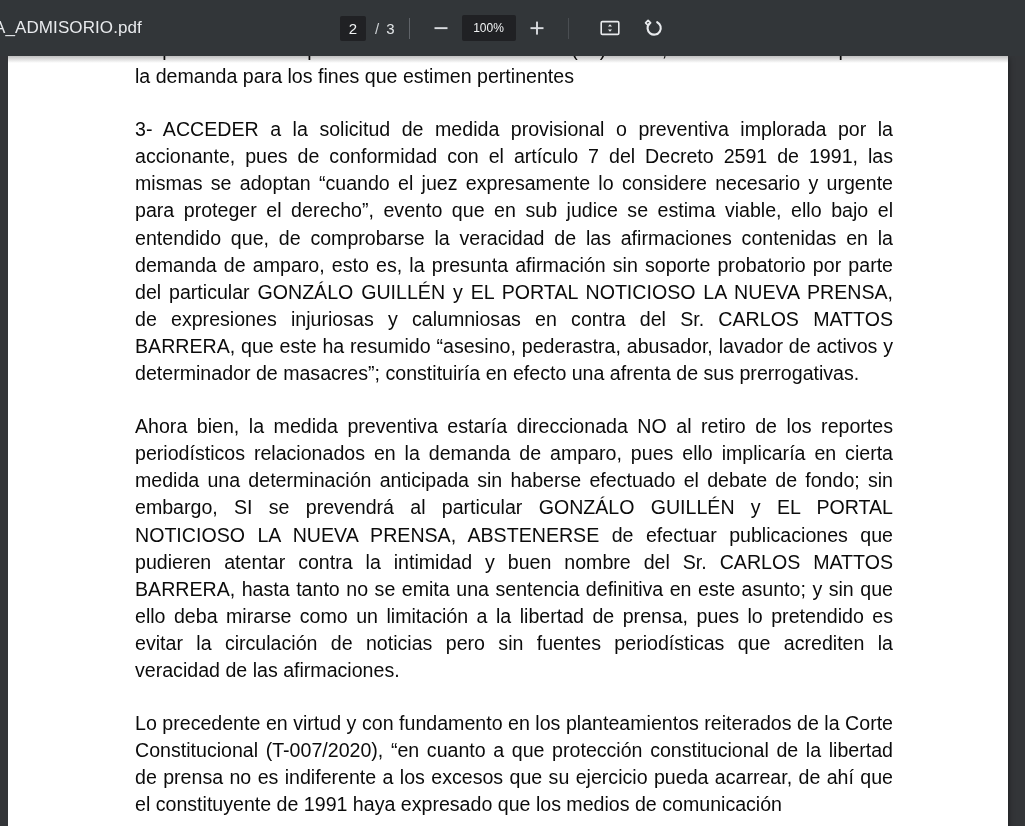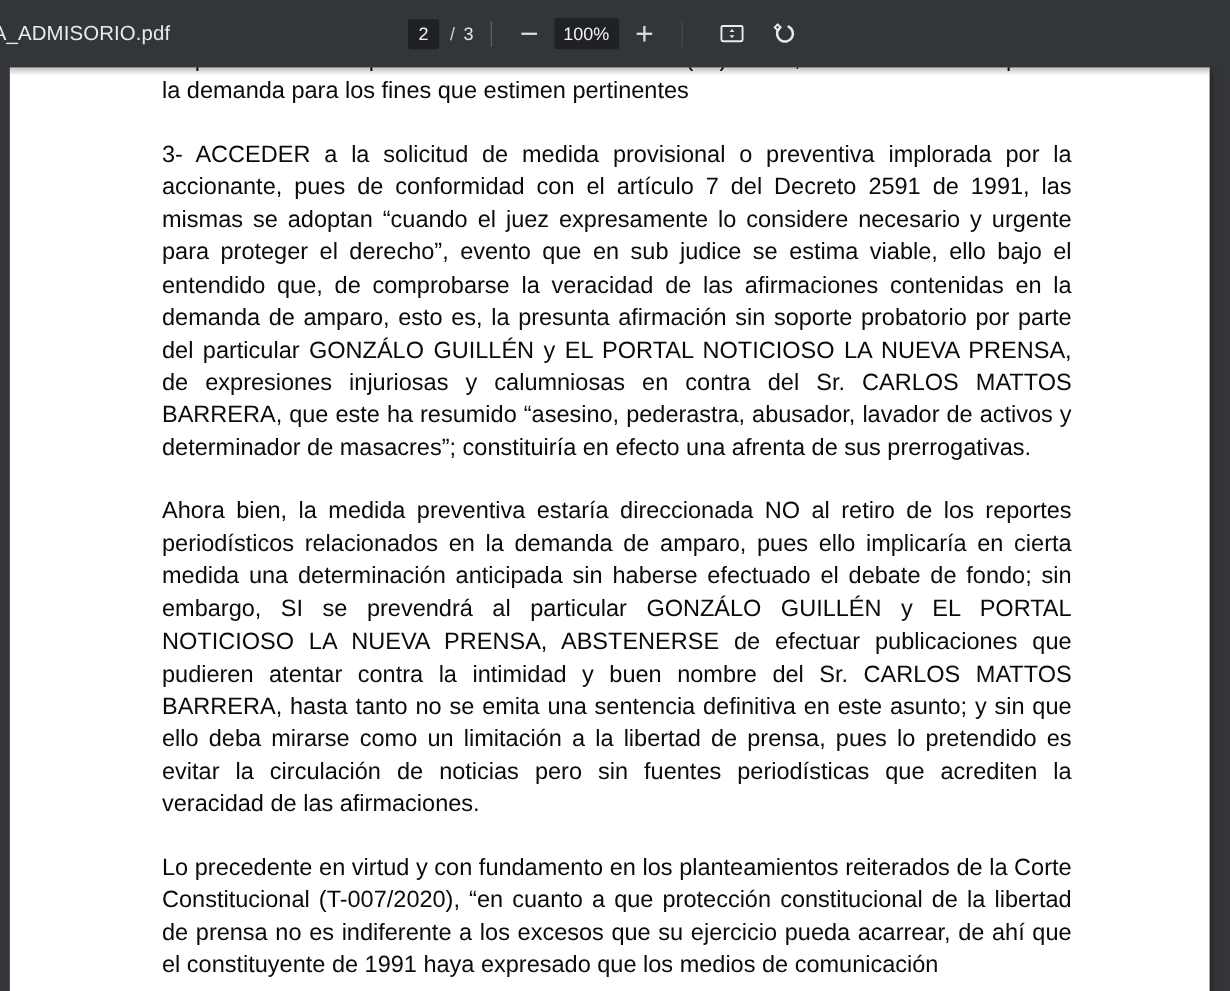--- a/index.html
+++ b/index.html
@@ -108,21 +108,21 @@
     user-select: none;
   }
   .tbtn svg { display: block; }
 
   #zoombox {
     min-width: 54px;
     height: 26px;
     background: #202124;
     border-radius: 2px;
     color: #f1f3f4;
-    font-size: 15px;
+    font-size: 12px;
     display: flex;
     align-items: center;
     justify-content: center;
     padding: 0 7px;
     margin: 0 4px;
     box-sizing: border-box;
   }
 
   #right-icons {
     display: flex;

